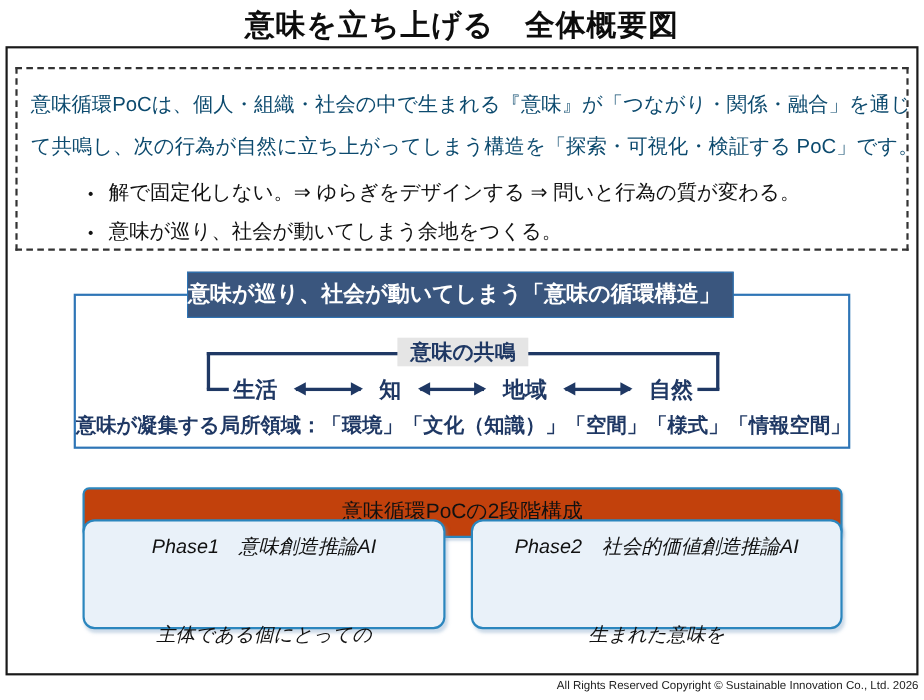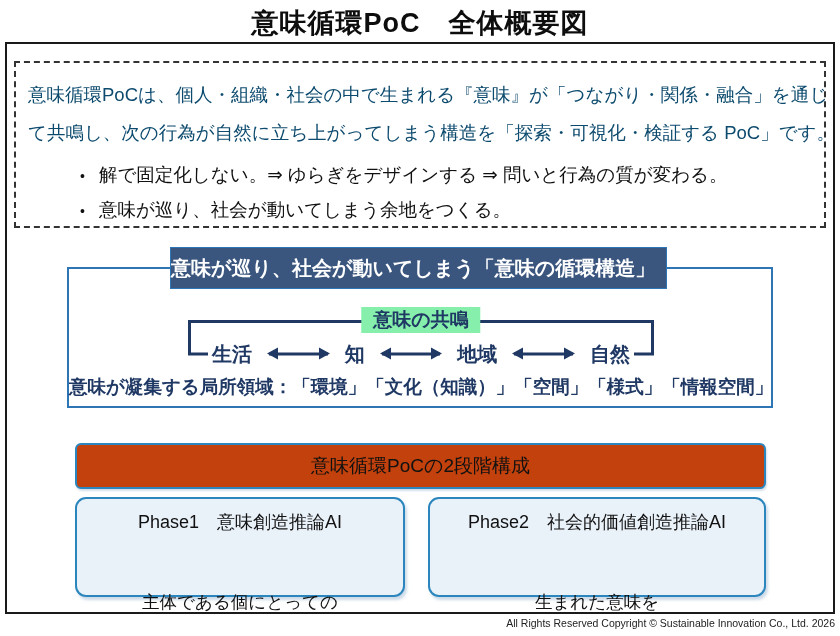--- a/index.html
+++ b/index.html
@@ -65,21 +65,21 @@
   }
   .bracket {
     position:absolute; left:119px; top:51px;
     width:466px; height:34px;
     border:3px solid #1F3864;
     border-bottom:none;
   }
   .bracket-title {
     position:absolute; left:50%; top:-3px;
     transform:translate(-50%,-50%);
-    background:#86efac; padding:0 12px;
+    background:#e5e5e5; padding:0 12px;
     font-size:19px; font-weight:bold; color:#1F3864;
     white-space:nowrap;
   }
   .node-row {
     position:absolute; left:119px; top:85px;
     width:466px;
     transform:translateY(-50%);
     display:flex; align-items:center;justify-content:space-between;
   }
   .stub { width:20px; height:3px; background:#1F3864; flex:0 0 auto; }
@@ -114,27 +114,28 @@
     position:absolute; left:75px; top:443px;
     width:691px; height:46px;
     background:#c2410c;
     border:2px solid #2B86BE;
     border-radius:6px;
     text-align:center; line-height:42px;
     font-size:19px; color:#111;
     box-shadow:1px 2px 2px rgba(110,150,190,0.3);
   }
   .phase-card {
-    position:absolute; top:497px; height:100px;
+    position:absolute; top:472px; height:100px;
     background:#E9F1F9;
     border:2px solid #2B86BE;
     border-radius:11px;
     text-align:center;
     box-shadow:2px 3px 3px rgba(110,150,190,0.35);
     padding-top:11px;
+    font-style:italic;
   }
   .phase-card.p1 { left:75px; width:330px; }
   .phase-card.p2 { left:428px; width:338px; }
   .phase-title {
     font-size:18px; color:#111; white-space:nowrap;
   }
   .phase-body {
     display:inline-block; margin-top:8px;
     font-size:17.5px; line-height:24px; color:#111;
   }
@@ -144,21 +145,21 @@
   .copyright {
     position:absolute; right:5px; top:617px;
     font-size:10.5px; color:#222; white-space:nowrap;
   }
 </style>
 </head>
 <body>
 
 <div class="canvas">
 
-  <div class="page-title">意味循環PoC　全体概要図</div>
+  <div class="page-title">意味を立ち上げる　全体概要図</div>
 
   <div class="outer-border"></div>
 
   <div class="overview">
     <div class="ov-line">意味循環PoCは、個人・組織・社会の中で生まれる『意味』が「つながり・関係・融合」を通じ</div>
     <div class="ov-line">て共鳴し、次の行為が自然に立ち上がってしまう構造を「探索・可視化・検証する PoC」です。</div>
     <div class="ov-bullets">
       <div class="ov-bullet">
         <span class="bullet-glyph">•</span>
         <span>解で固定化しない。⇒ ゆらぎをデザインする ⇒ 問いと行為の質が変わる。</span>

